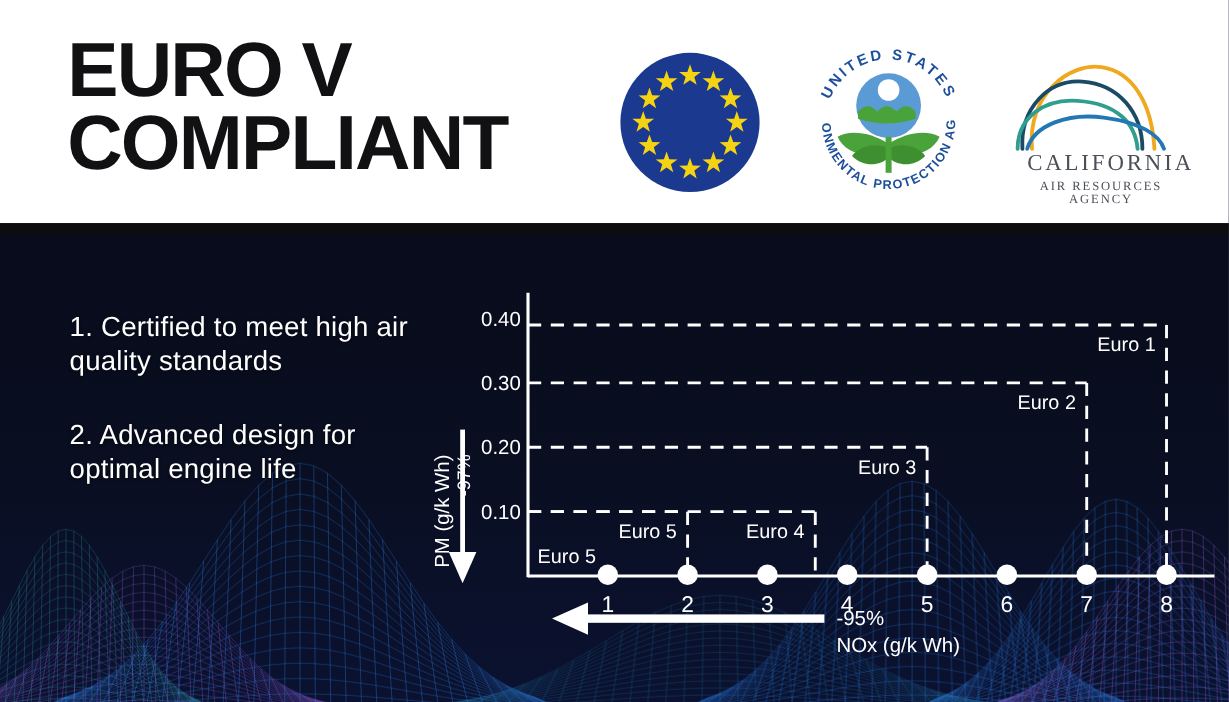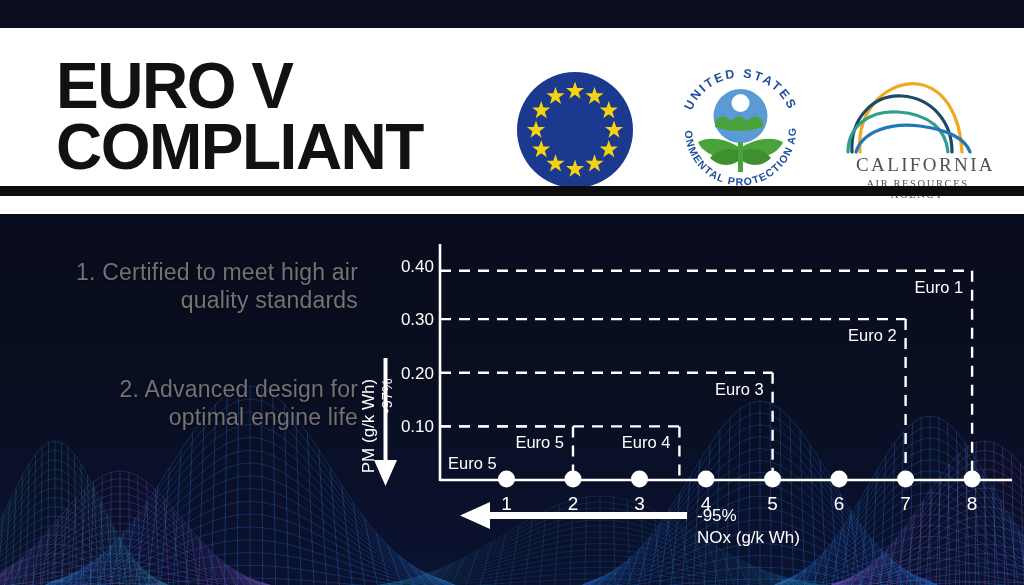--- a/index.html
+++ b/index.html
@@ -1,21 +1,21 @@
 <!DOCTYPE html>
 <html><head>
 <meta charset="utf-8">
 <style>
   html,body{margin:0;padding:0;background:#fff;}
   body{width:1024px;height:585px;overflow:hidden;font-family:"Liberation Sans",sans-serif;}
 
   .canvas{position:relative;width:1024px;height:585px;overflow:hidden;background:#0a0e1f;}
 
   
-  .header{position:absolute;left:0;top:0;width:1024px;height:186px;background:#ffffff;margin-top:28px;}
+  .header{position:absolute;left:0;top:0;width:1024px;height:186px;background:#ffffff;}
   .header-rule{position:absolute;left:0;top:186px;width:1024px;height:10px;background:#0d0d0f;}
 
   .headline{position:absolute;left:56px;top:28px;width:430px;
     font-family:"Liberation Sans",sans-serif;font-weight:bold;
     font-size:64px;line-height:0.95;letter-spacing:-1.5px;color:#111114;}
   .headline span{display:block;}
 
   .logos{position:absolute;left:505px;top:22px;width:500px;height:150px;}
 
   
@@ -35,24 +35,24 @@
   .body-bg{position:absolute;left:0;top:196px;width:1024px;height:389px;
     background:
       radial-gradient(ellipse 420px 170px at 250px 560px, rgba(22,70,150,.55), rgba(0,0,0,0) 70%),
       radial-gradient(ellipse 300px 200px at 760px 575px, rgba(24,84,170,.5), rgba(0,0,0,0) 70%),
       radial-gradient(ellipse 260px 150px at 120px 585px, rgba(90,40,140,.38), rgba(0,0,0,0) 72%),
       linear-gradient(180deg,#080c1c 0%, #090e20 45%, #0b1230 100%);
   }
   .mesh{position:absolute;left:0;top:196px;width:1024px;height:389px;}
 
   
-  .bullets{position:absolute;left:58px;top:258px;width:300px;color:#737373;text-align:right;}
+  .bullets{position:absolute;left:58px;top:258px;width:300px;color:#ffffff;}
   .bullet{font-size:23px;line-height:1.22;font-weight:300;letter-spacing:.2px;
     text-shadow:0 1px 3px rgba(0,0,0,.6);}
-  .bullet.b2{margin-top:61px;}
+  .bullet.b2{margin-top:34px;}
 
   
   .chart{position:absolute;left:352px;top:236px;width:660px;height:330px;}
   .chart svg{display:block;}
 
   .axis-text{fill:#ffffff;font-family:"Liberation Sans",sans-serif;font-weight:300;}
 </style>
 </head>
 <body>
 

